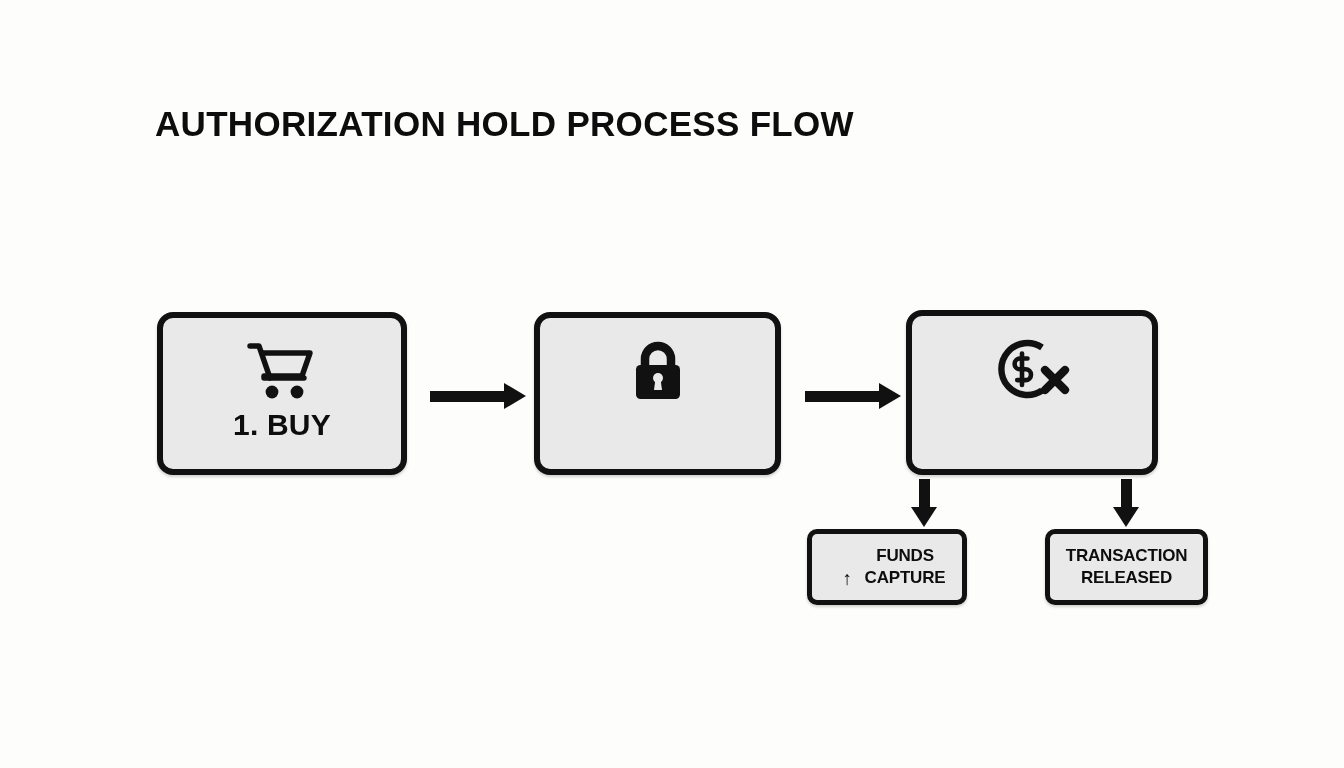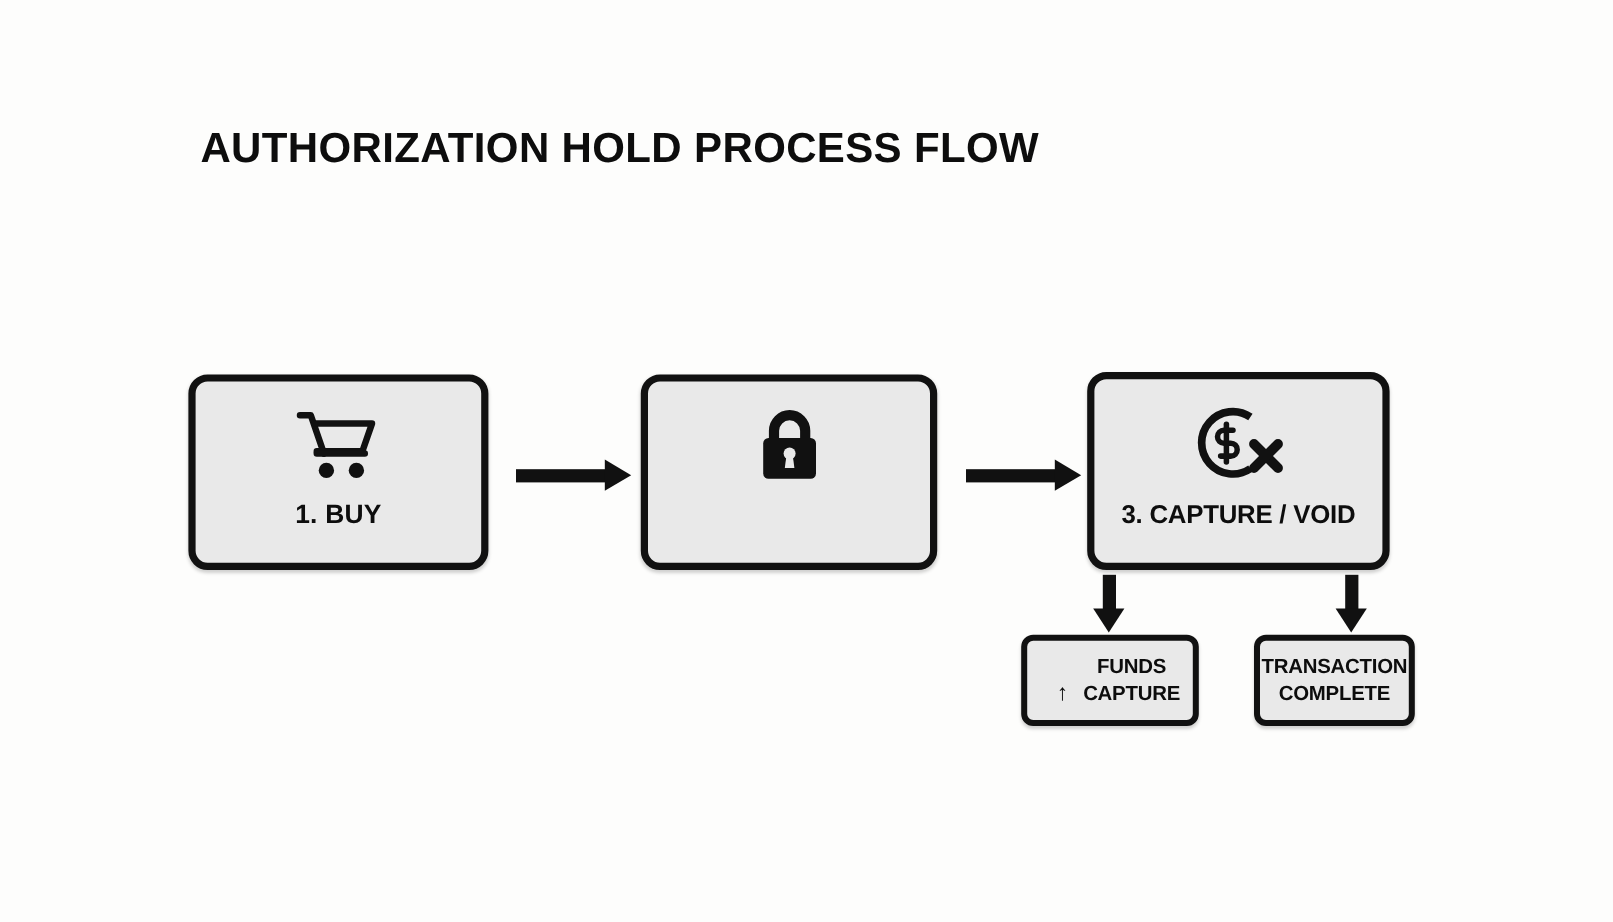--- a/index.html
+++ b/index.html
@@ -22,21 +22,20 @@
   #diagram-title {
     position: absolute;
     left: 155px;
     top: 105px;
     font-size: 35px;
     font-weight: bold;
     letter-spacing: 0.3px;
     color: #0d0d0d;
     white-space: nowrap;
     line-height: 1.1;
-    margin-left: 12px;
   }
 
   
   .stage-box {
     position: absolute;
     box-sizing: border-box;
     background: #e9e9e9;
     border: 6px solid #111111;
     border-radius: 16px;
     box-shadow: 0 2px 3px rgba(0,0,0,0.18);
@@ -50,21 +49,21 @@
     justify-content: center;
     align-items: center;
     height: 62px;
   }
   .stage-label {
     position: absolute;
     left: 0;
     right: 0;
     bottom: 27px;
     text-align: center;
-    font-size: 22px;
+    font-size: 30px;
     font-weight: bold;
     color: #0d0d0d;
     white-space: nowrap;
     letter-spacing: 0.2px;
   }
   .stage-label.tight {
     font-size: 21.5px;
     letter-spacing: -0.2px;
   }
 
@@ -98,22 +97,22 @@
     position: relative;
   }
   .up-arrow-glyph {
     position: absolute;
     left: -22px;
     top: 50%;
     transform: translateY(-50%);
     font-size: 19px;
     line-height: 1;
   }
-  #box-funds       { left: 851px;  top: 529px; width: 148px; height: 76px; padding-left: 36px; }
-  #box-transaction { left: 1045px; top: 529px; width: 134px; height: 76px; }
+  #box-funds       { left: 807px;  top: 529px; width: 160px; height: 76px; padding-left: 36px; }
+  #box-transaction { left: 1045px; top: 529px; width: 163px; height: 76px; }
 
   
   .h-arrow {
     position: absolute;
     height: 26px;
   }
   .h-arrow .shaft {
     position: absolute;
     left: 0;
     top: 8px;
@@ -204,21 +203,20 @@
           <path d="M37.5 21.5 h-7.5 a5.4 5.4 0 0 0 0 10.8 h5.6 a5.4 5.4 0 0 1 0 10.8 h-8.4"></path>
           <path d="M32 16.5 V48"></path>
         </g>
 
         <g stroke="#111111" stroke-width="8.2" stroke-linecap="round">
           <path d="M55 33 L75 53"></path>
           <path d="M75 33 L55 53"></path>
         </g>
       </svg>
     </div>
-    <div class="stage-label tight">3. CAPTURE / VOID</div>
   </div>
 
   <div class="h-arrow" id="arrow-buy-hold">
     <div class="shaft"></div>
     <div class="head"></div>
   </div>
 
   <div class="h-arrow" id="arrow-hold-capture">
     <div class="shaft"></div>
     <div class="head"></div>
@@ -241,18 +239,18 @@
         <span class="up-arrow-glyph">↑</span>
         <span>CAPTURE</span>
       </span>
     </div>
   </div>
 
   <div class="outcome-box" id="box-transaction">
     <div class="outcome-text">
       <span>TRANSACTION</span>
       <span class="outcome-line2">
-        <span>COMPLETE</span>
+        <span>RELEASED</span>
       </span>
     </div>
   </div>
 
 </div>
 
 </body></html>

